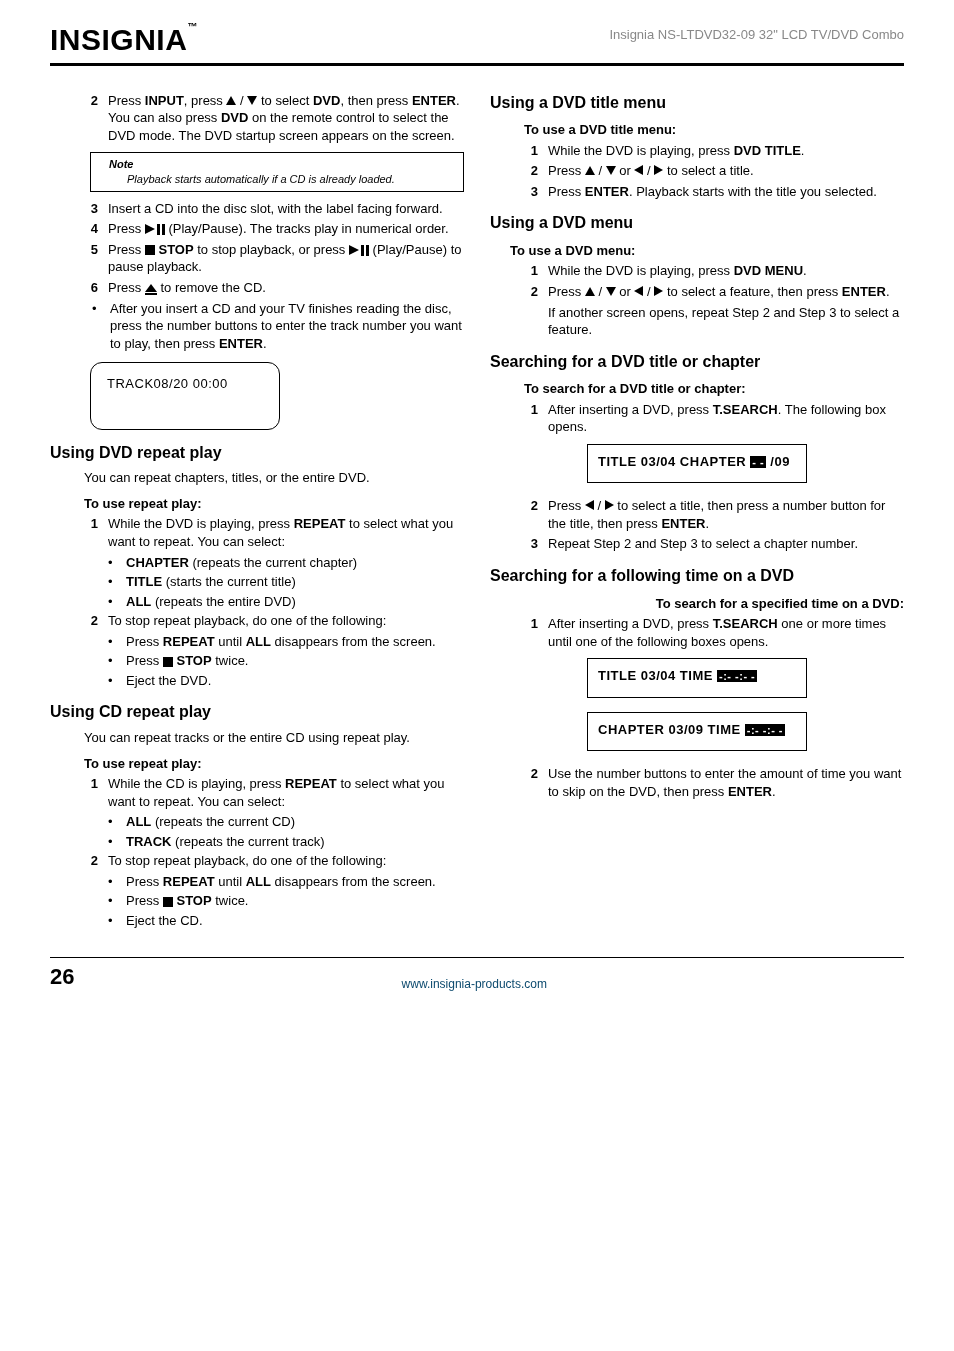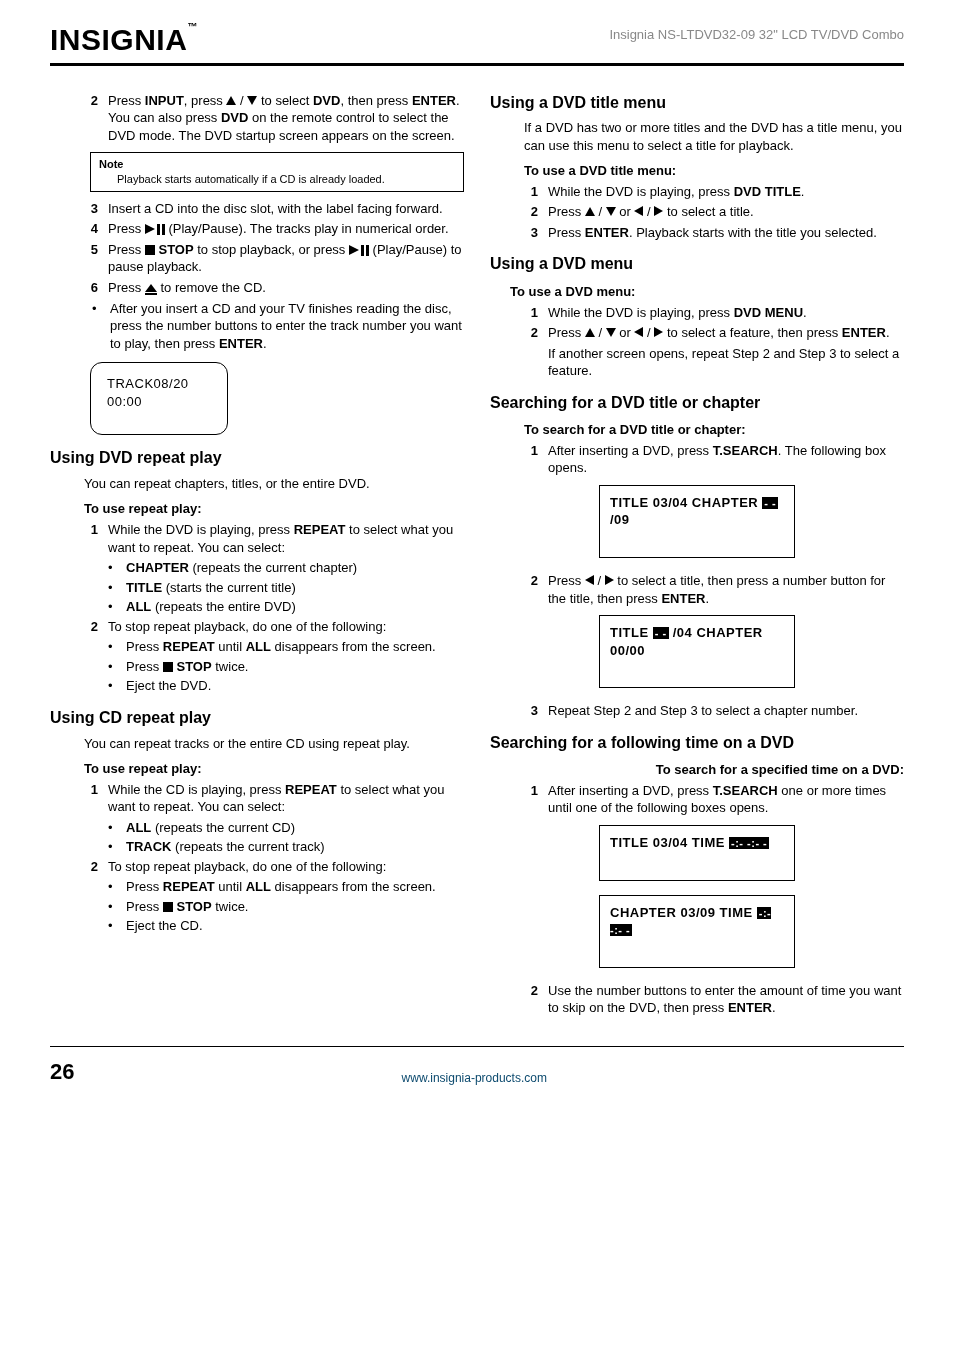--- a/index.html
+++ b/index.html
@@ -8,33 +8,33 @@
     .header { display: flex; justify-content: space-between; align-items: flex-start; border-bottom: 3px solid #000; padding-bottom: 2px; margin-bottom: 26px; }
     .logo { font-size: 30px; font-weight: 900; letter-spacing: 0.5px; font-family: Arial Black, Arial, sans-serif; }
     .logo sup { font-size: 10px; vertical-align: top; }
     .hdr-right { font-size: 13px; color: #888; padding-top: 6px; }
     .columns { display: flex; gap: 26px; }
     .col { flex: 1; min-width: 0; }
     .step-row { display: flex; margin-bottom: 3px; }
     .step-num { font-weight: bold; width: 24px; flex-shrink: 0; text-align: right; padding-right: 10px; }
     .step-body { flex: 1; }
     .indent-block { padding-left: 34px; }
-    .note-box { border: 1px solid #000; padding: 4px 8px; margin: 8px 0 8px 6px; font-size: 11px; }
+    .note-box { border: 1px solid #000; padding: 4px 18px; margin: 8px 0 8px 6px; font-size: 11px; font-style: italic; }
     .note-box .note-label { font-weight: bold; font-size: 11px; }
     .note-box .note-text { padding-left: 18px; display: block; }
     .sub-head { font-weight: bold; margin: 8px 0 3px 0; }
     .bullet-row { display: flex; margin-bottom: 2px; padding-left: 8px; }
     .bullet-dot { width: 18px; flex-shrink: 0; }
     .sub-bullet-row { display: flex; margin-bottom: 2px; padding-left: 24px; }
     .h2 { font-weight: bold; font-size: 16px; margin: 12px 0 6px 0; }
     .para-ind { padding-left: 34px; margin-bottom: 4px; }
-    .track-box { border: 1.5px solid #000; border-radius: 12px; padding: 12px 16px 24px 16px; width: 138px; margin: 10px 0 10px 40px; font-size: 13px; letter-spacing: 0.5px; }
-    .display-box { border: 1.5px solid #000; padding: 8px 10px 28px 10px; width: 196px; margin: 8px auto 14px auto; font-size: 13px; font-weight: bold; letter-spacing: 0.5px; }
+    .track-box { border: 1.5px solid #000; border-radius: 12px; padding: 12px 16px 36px 16px; width: 190px; margin: 10px 0 10px 40px; font-size: 13px; letter-spacing: 0.5px; }
+    .display-box { border: 1.5px solid #000; padding: 8px 10px 12px 10px; width: 220px; margin: 8px auto 14px auto; font-size: 13px; font-weight: bold; letter-spacing: 0.5px; }
     .display-box .blank { background: #000; color: #fff; padding: 0 2px; font-size: 11px; }
-    .footer { border-top: 1.5px solid #000; margin-top: 26px; padding-top: 10px; display: flex; justify-content: space-between; align-items: flex-end; }
+    .footer { border-top: 1.5px solid #000; margin-top: 26px; padding-top: 4px; display: flex; justify-content: space-between; align-items: flex-end; }
     .pg { font-size: 22px; font-weight: bold; }
     .url { font-size: 12px; color: #0c4a6e; margin: 0 auto; }
     .tri-up { width: 0; height: 0; border-left: 5px solid transparent; border-right: 5px solid transparent; border-bottom: 9px solid #000; display:inline-block; }
     .tri-down { width: 0; height: 0; border-left: 5px solid transparent; border-right: 5px solid transparent; border-top: 9px solid #000; display:inline-block; }
     .tri-left { width: 0; height: 0; border-top: 5px solid transparent; border-bottom: 5px solid transparent; border-right: 9px solid #000; display:inline-block; }
     .tri-right { width: 0; height: 0; border-top: 5px solid transparent; border-bottom: 5px solid transparent; border-left: 9px solid #000; display:inline-block; }
     .stop-sq { width: 10px; height: 10px; background: #000; display: inline-block; vertical-align: middle; }
     .eject { width: 0; height: 0; border-left: 6px solid transparent; border-right: 6px solid transparent; border-bottom: 8px solid #000; display:inline-block; position:relative; }
     .eject::after { content:""; display:block; width:12px; height:2px; background:#000; position:absolute; left:-6px; top:9px; }
     .playpause { display:inline-block; position:relative; width:20px; height:11px; vertical-align:middle; }
@@ -178,21 +178,20 @@
           </div>
         <div class="sub-bullet-row">
             <div class="bullet-dot">•</div>
             <div>Eject the CD.</div>
           </div>
       </div>
     </div>
 
     <div class="col">
       <div class="h2" style="margin-top:0;">Using a DVD title menu</div>
-      <div class="para-ind">If a DVD has two or more titles and the DVD has a title menu, you can use this menu to select a title for playback.</div>
       <div class="sub-head" style="margin-left:34px;">To use a DVD title menu:</div>
       <div class="indent-block">
         <div class="step-row">
             <div class="step-num">1</div>
             <div class="step-body"><span>While the DVD is playing, press </span><b>DVD TITLE</b><span>.</span></div>
           </div>
         <div class="step-row">
             <div class="step-num">2</div>
             <div class="step-body"><span>Press </span><span class="tri-up"></span><span> / </span><span class="tri-down"></span><span> or </span><span class="tri-left"></span><span> / </span><span class="tri-right"></span><span> to select a title.</span></div>
           </div>
@@ -227,21 +226,20 @@
             <div class="step-body"><span>After inserting a DVD, press </span><b>T.SEARCH</b><span>. The following box opens.</span></div>
           </div>
       </div>
       <div class="display-box"><span>TITLE 03/04   CHAPTER </span><span class="blank">- -</span><span> /09</span></div>
       <div class="indent-block">
         <div class="step-row">
             <div class="step-num">2</div>
             <div class="step-body"><span>Press </span><span class="tri-left"></span><span> / </span><span class="tri-right"></span><span>  to select a title, then press a number button for the title, then press </span><b>ENTER</b><span>.</span></div>
           </div>
       </div>
-      <div class="display-box"><span>TITLE </span><span class="blank">- -</span><span> /04   CHAPTER 00/00</span></div>
       <div class="indent-block">
         <div class="step-row">
             <div class="step-num">3</div>
             <div class="step-body">Repeat Step 2 and Step 3 to select a chapter number.</div>
           </div>
       </div>
 
       <div class="h2">Searching for a following time on a DVD</div>
       <div class="sub-head" style="margin-left:34px;text-align:right;">To search for a specified time on a DVD:</div>
       <div class="indent-block">

